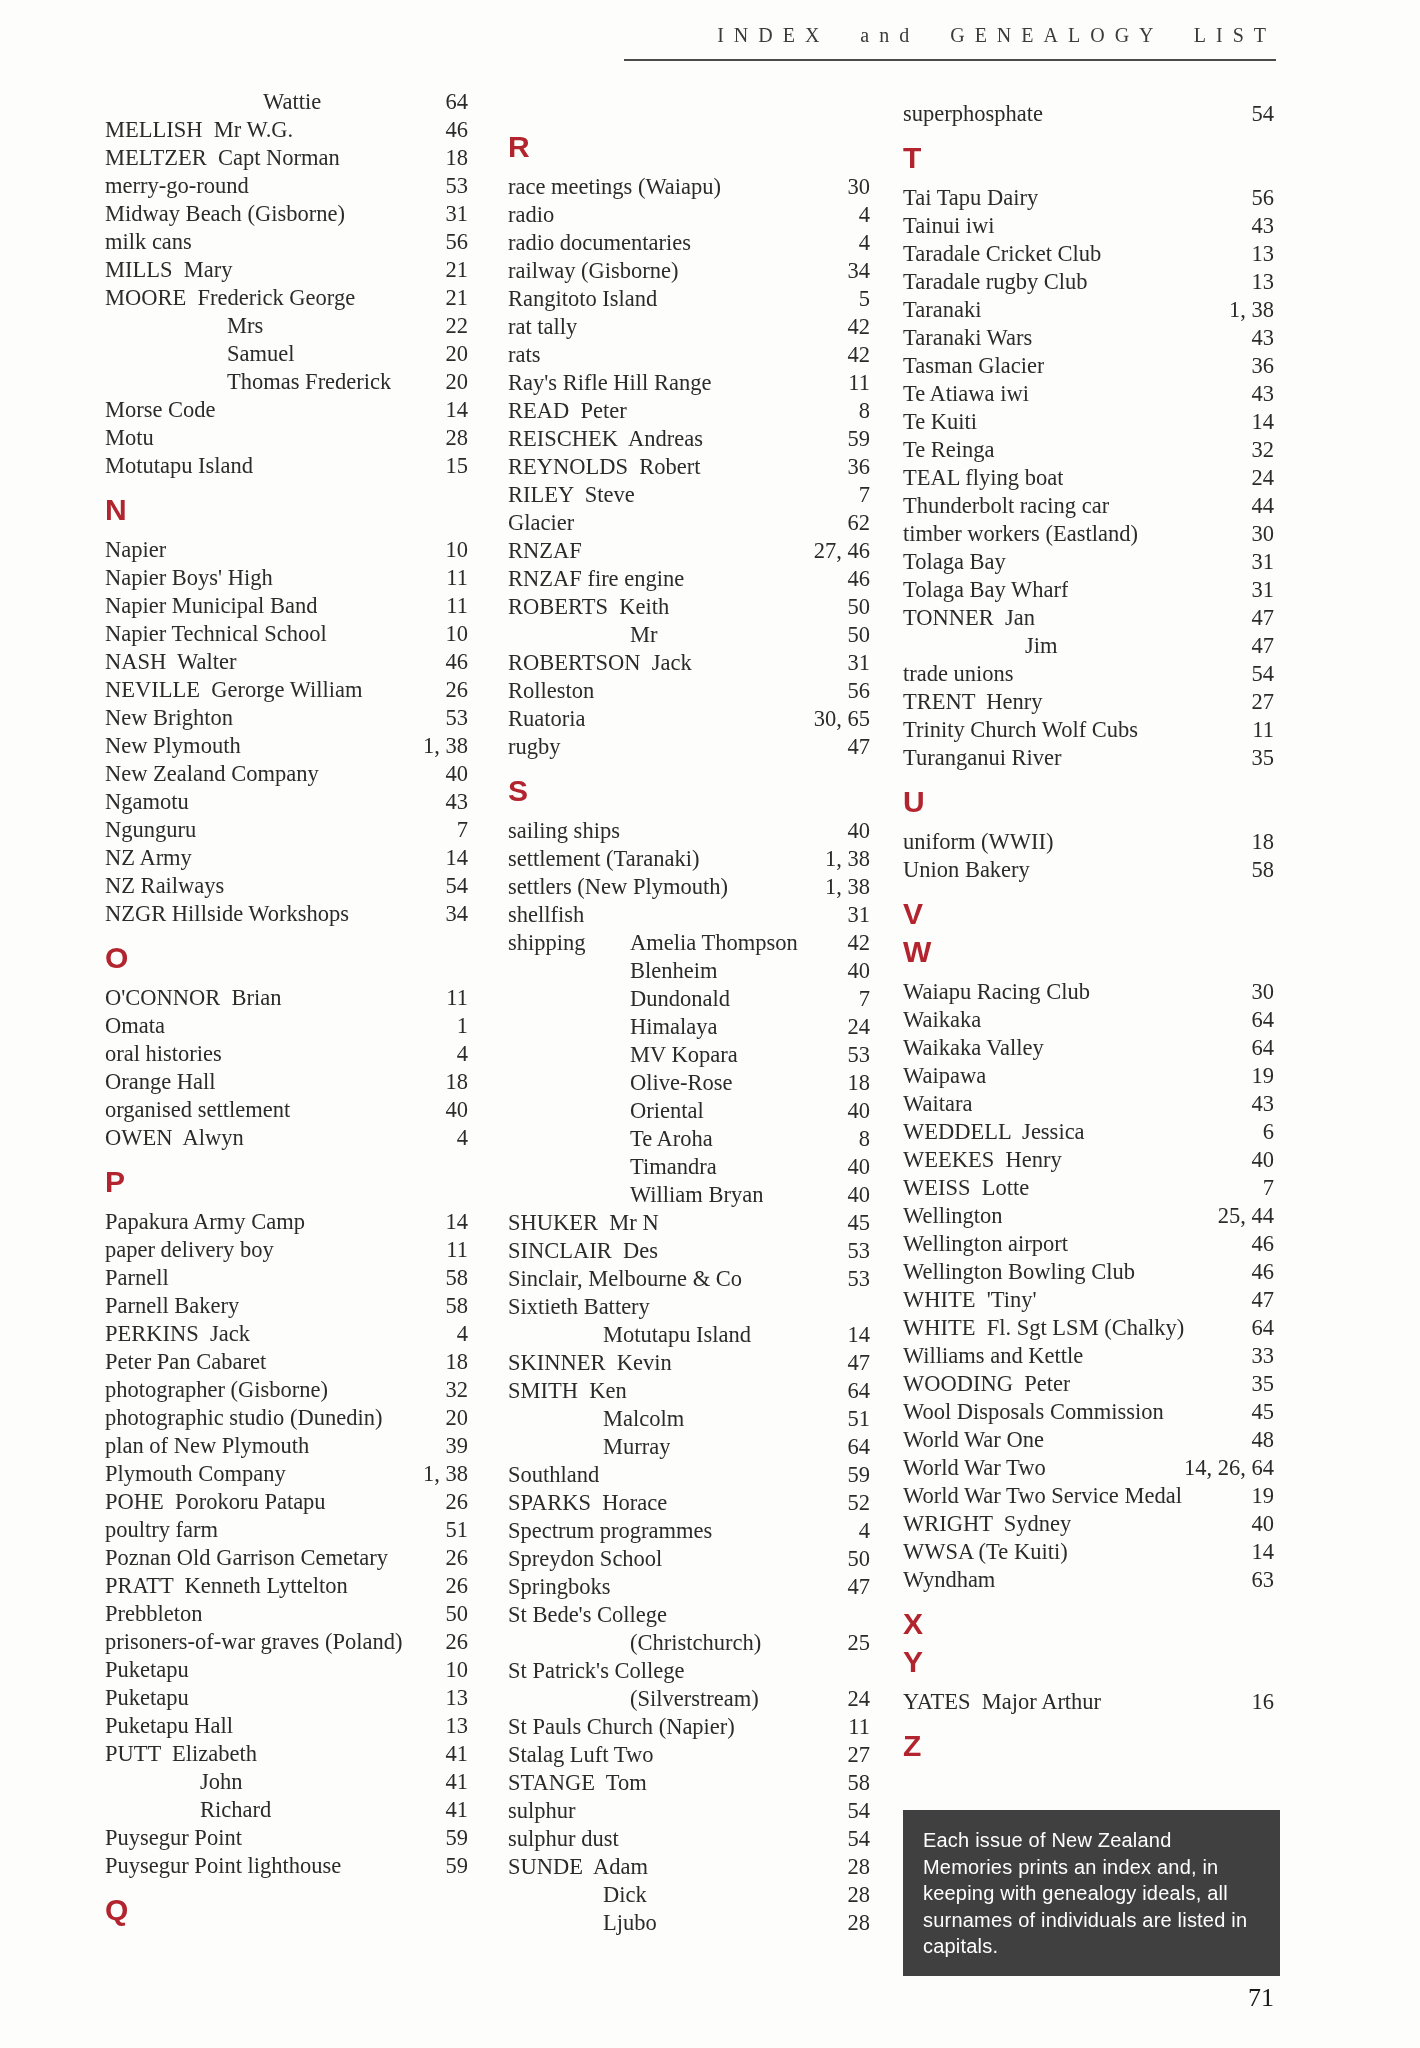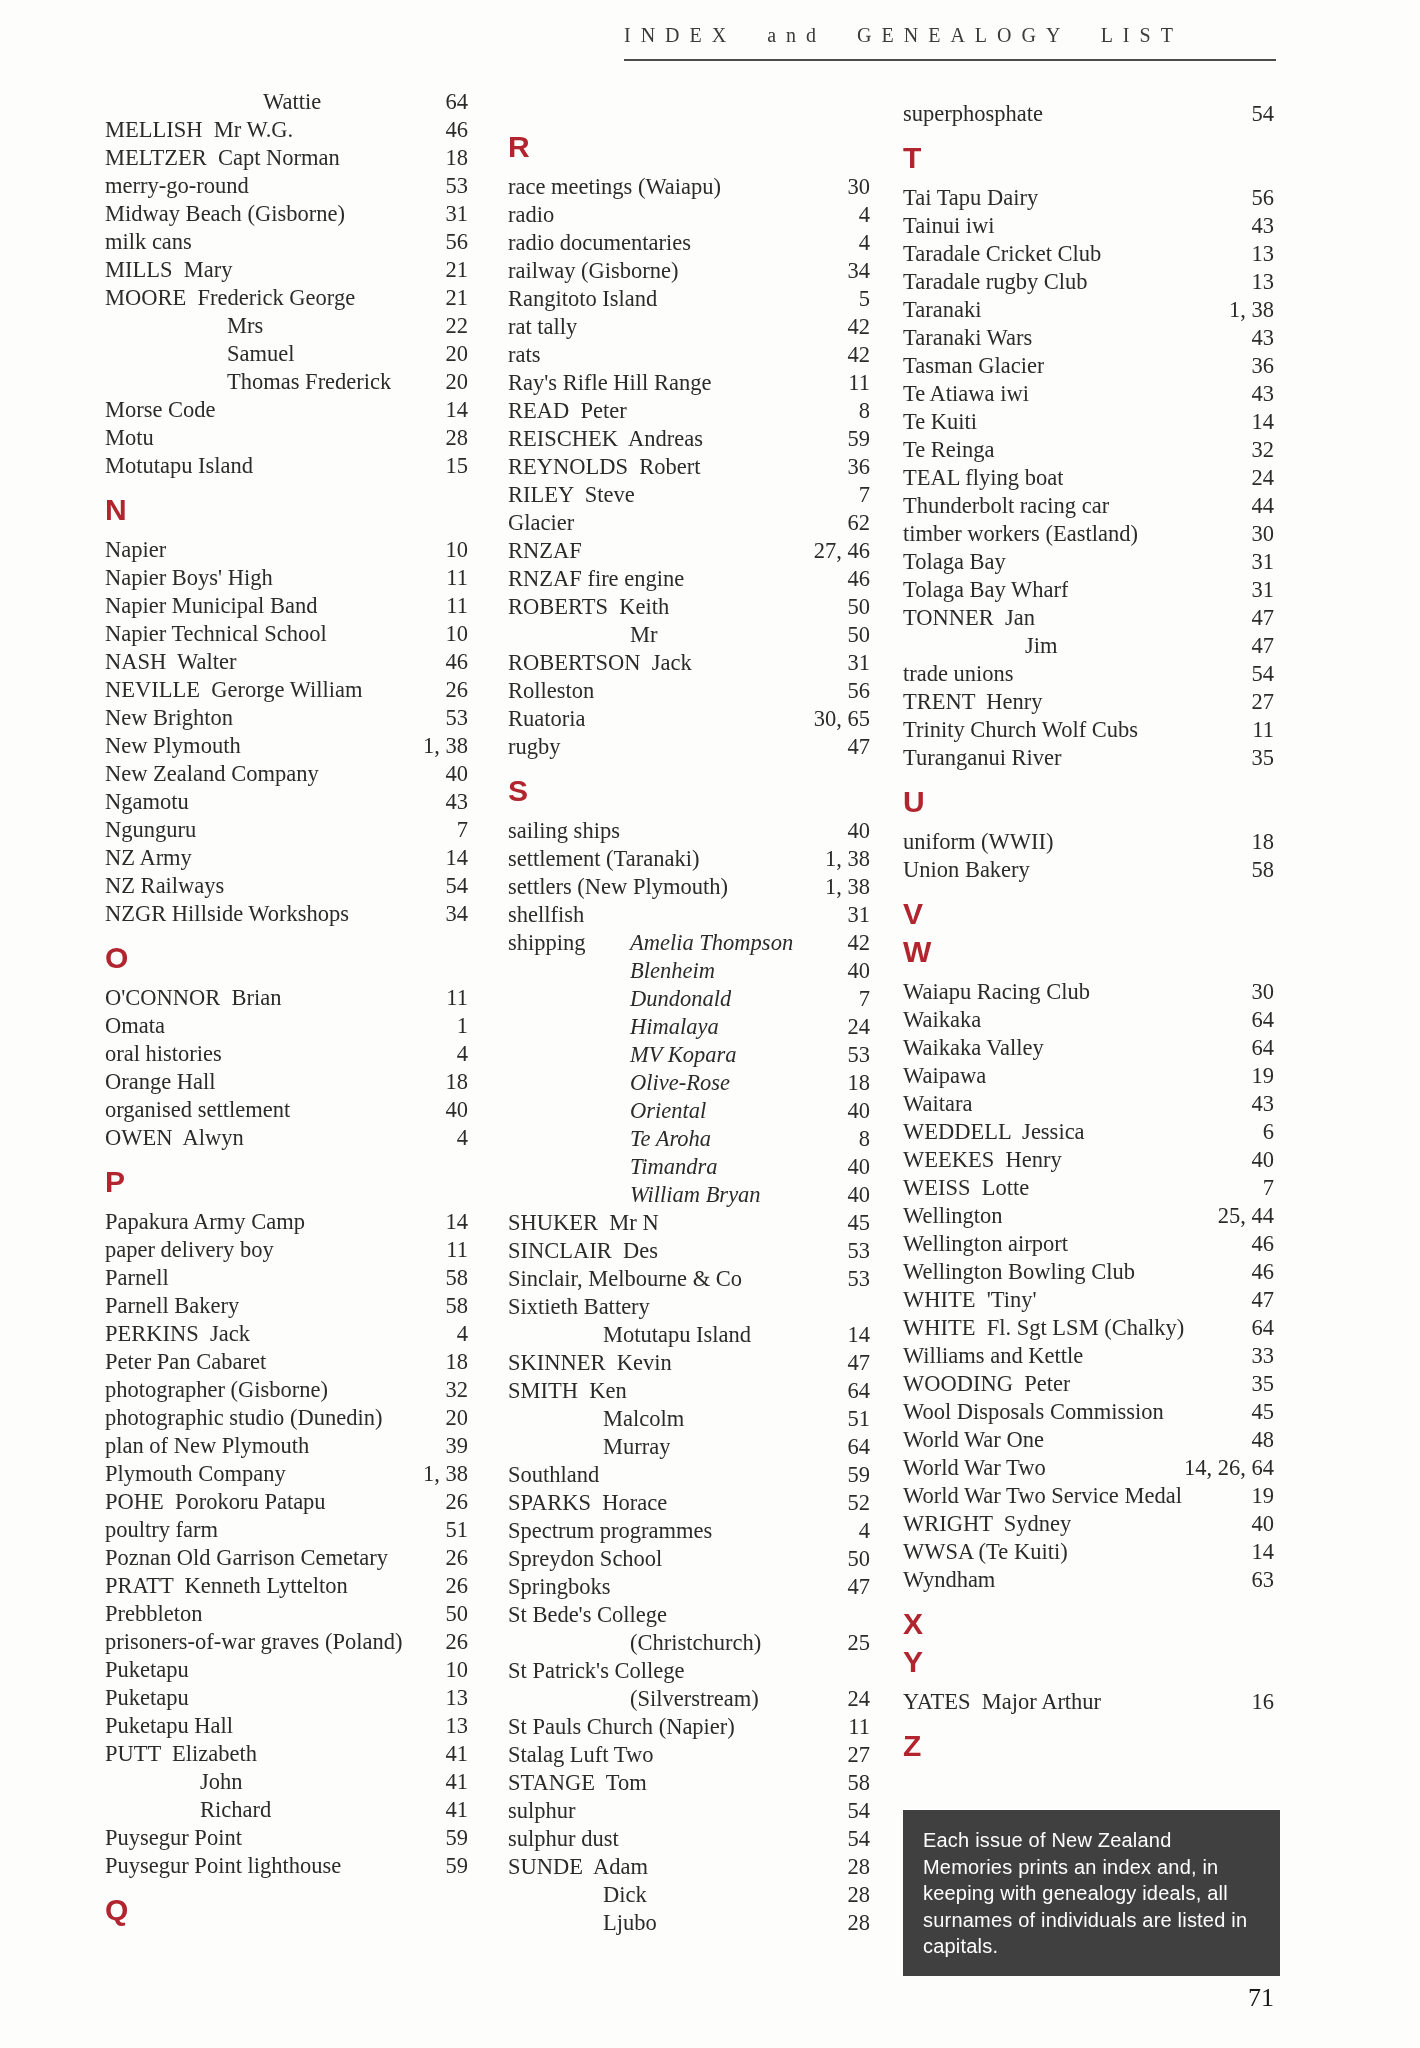--- a/index.html
+++ b/index.html
@@ -5,39 +5,39 @@
   html,body{margin:0;padding:0;background:#e8e8e8;}
   .page{
     position:relative;width:1420px;height:2048px;margin:0 auto;
     background:#fdfdfc;overflow:hidden;
     font-family:"Liberation Serif", serif;color:#2b2b29;
   }
   .hdr{
     position:absolute;top:24px;right:144px;width:652px;
     padding-bottom:12px;border-bottom:2px solid #4b4b4b;
     font-size:20px;letter-spacing:10px;word-spacing:16px;
-    color:#3b3b3b;text-align:left;white-space:nowrap;
+    color:#3b3b3b;text-align:right;white-space:nowrap;
   }
   .col{position:absolute;}
   .col1{left:105px;top:88px;width:363px;}
   .col2{left:508px;top:117px;width:362px;}
   .col3{left:903px;top:100px;width:371px;}
   .letter{
     font-family:"Liberation Sans", sans-serif;font-weight:bold;
     font-size:30px;line-height:32px;margin:14px 0 10px 0;
   }
   .letter + .letter{margin-top:-4px;}
   .row{
     display:flex;justify-content:space-between;align-items:baseline;
     line-height:28px;font-size:22.5px;white-space:pre;
   }
   .row .pg{margin-left:10px;flex:none;}
   .row .label{overflow:hidden;}
   .pre{display:inline-block;width:122px;font-style:normal;}
-  .it{font-style:italic;}
+  .it{}
   .ind1{padding-left:95px;}
   .ind2{padding-left:122px;}
   .ind3{padding-left:158px;}
   .note{
     position:absolute;left:903px;top:1810px;width:377px;box-sizing:border-box;
     padding:17px 20px 16px 20px;color:#ffffff;
     font-family:"Liberation Sans", sans-serif;font-size:20px;line-height:26.5px;
     letter-spacing:0.2px;
   }
   .pnum{

